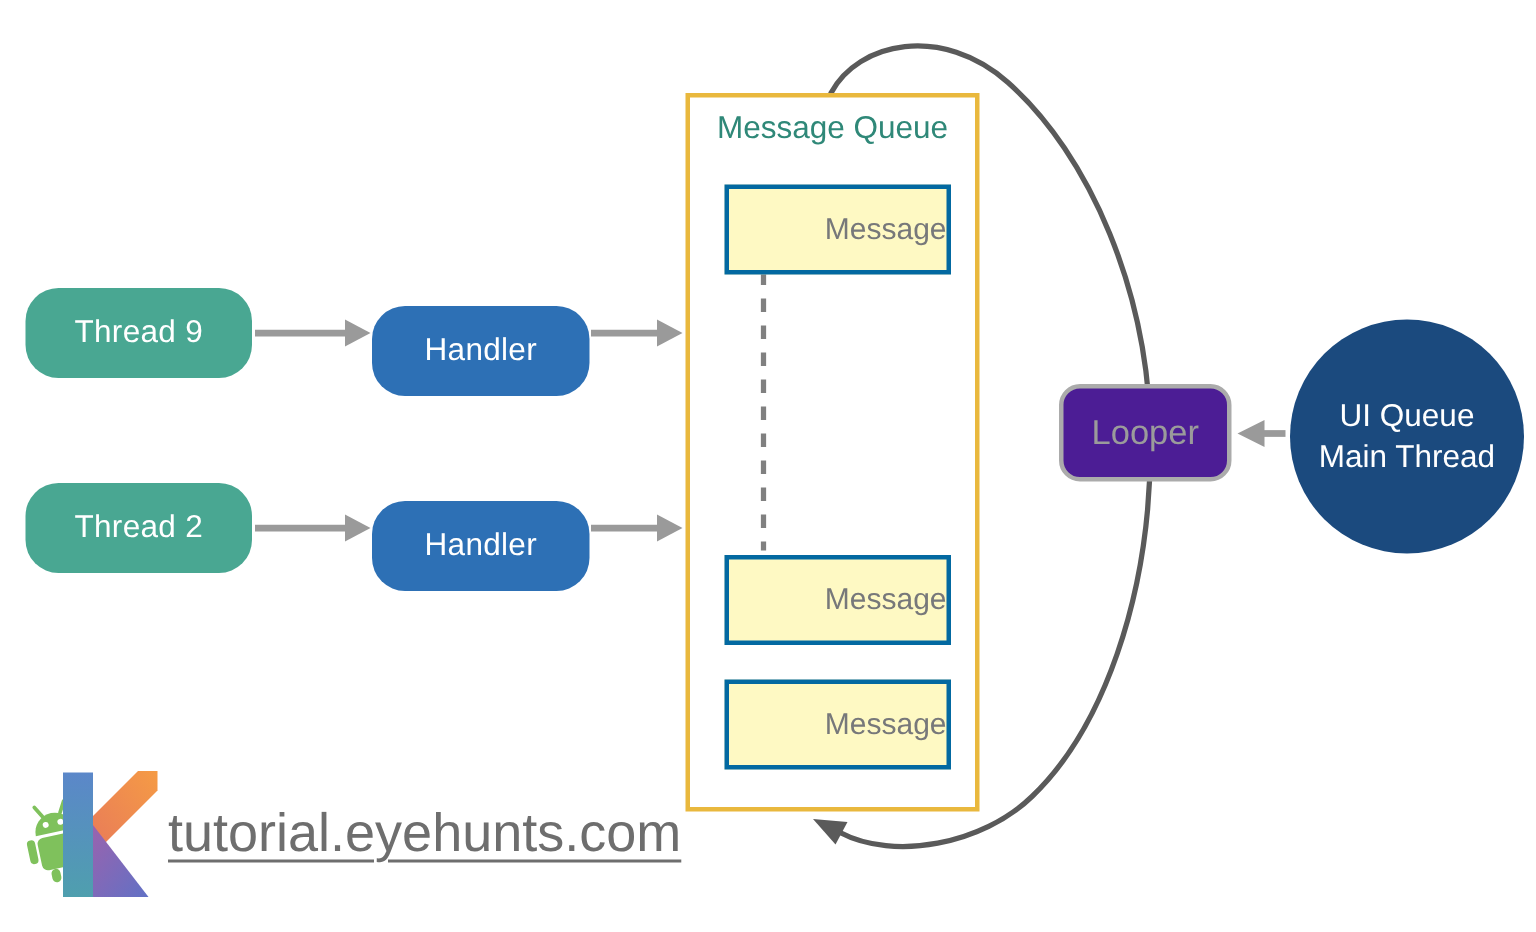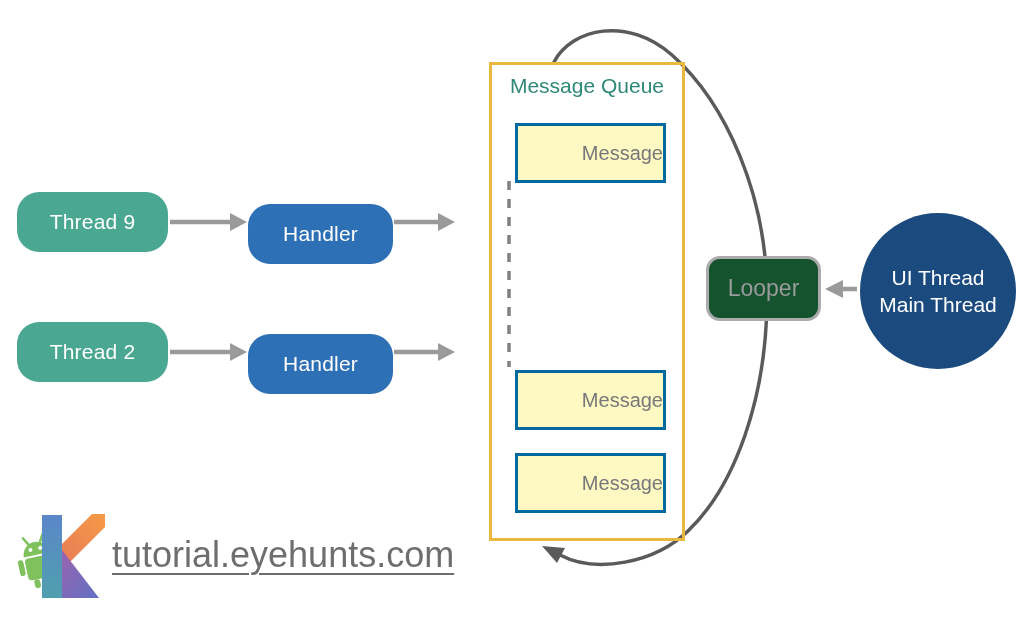--- a/index.html
+++ b/index.html
@@ -8,27 +8,27 @@
   .layer{position:absolute;left:0;top:0;}
   #connectors{z-index:1;}
   .node{position:absolute;z-index:2;display:flex;align-items:center;justify-content:center;box-sizing:border-box;}
   .pill{border-radius:22px;color:#fff;font-size:21px;letter-spacing:.2px;}
   .thread{background:#49a792;}
   .handler{background:#2d70b5;margin-top:12px;}
   #thread1{left:17px;top:192px;width:151px;height:60px;}
   #thread2{left:17px;top:322px;width:151px;height:60px;}
   #handler1{left:248px;top:192px;width:145px;height:60px;}
   #handler2{left:248px;top:322px;width:145px;height:60px;}
-  #queue{left:457px;top:62px;width:196px;height:479px;border:3px solid #e9b83d;z-index:2;background:transparent;margin-left:32px;}
+  #queue{left:457px;top:62px;width:196px;height:479px;border:3px solid #e9b83d;z-index:2;background:transparent;}
   #queue .title{position:absolute;left:0;top:9px;width:100%;text-align:center;
                 color:#2f8878;font-size:21px;}
   .message{position:absolute;left:23px;width:145px;height:54px;border:3px solid #0369a1;
            background:#fef9c3;color:#77787a;font-size:20px;display:flex;align-items:center;justify-content:flex-end;}
   #msg1{top:58px;} #msg2{top:305px;} #msg3{top:388px;}
-  #looper{left:706px;top:256px;width:115px;height:65px;background:#14532d;border:3px solid #ababab;
+  #looper{left:706px;top:256px;width:115px;height:65px;background:#4c1d95;border:3px solid #ababab;
           border-radius:14px;color:#9b9b9b;font-size:23px;z-index:3;align-items:center;}
   #uithread{left:860px;top:213px;width:156px;height:156px;border-radius:50%;background:#1b4a7e;
             color:#fff;font-size:21px;line-height:27px;text-align:center;flex-direction:column;font-weight:500;}
   #footer{position:absolute;left:14px;top:506px;z-index:2;width:400px;height:110px;}
   #site-link{position:absolute;left:98px;top:28px;color:#6e6e6e;font-size:36px;
              text-decoration:underline;text-underline-offset:6px;text-decoration-thickness:2px;cursor:pointer;}
 </style>
 </head>
 <body>
 
@@ -79,21 +79,21 @@
   <div class="message" id="msg3">
     <span>Message</span>
   </div>
 </div>
 
 <div class="node" id="looper">
   <span>Looper</span>
 </div>
 
 <div class="node" id="uithread">
-  <div>UI Thread</div>
+  <div>UI Queue</div>
   <div>Main Thread</div>
 </div>
 
 <div id="footer">
   <svg width="110" height="110" viewBox="0 0 110 110">
     <defs>
       <linearGradient id="gOr" x1="0" y1="1" x2="1" y2="0">
         <stop offset="0" stop-color="#e87a5a"></stop>
           <stop offset="1" stop-color="#f59b45"></stop>
       </linearGradient>

